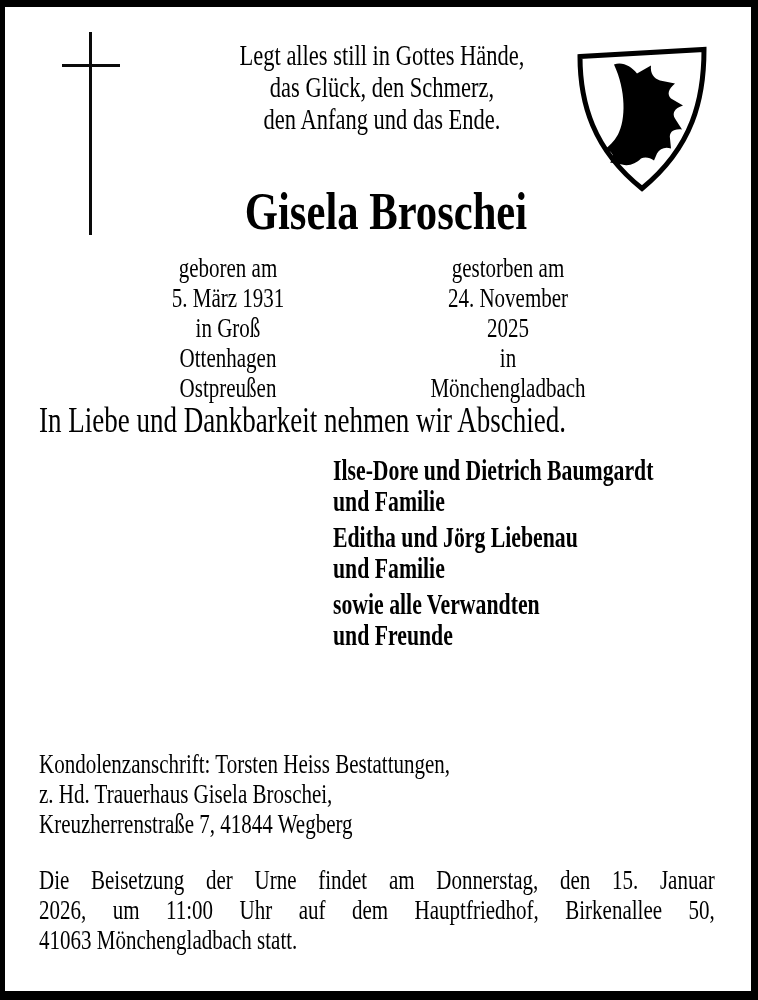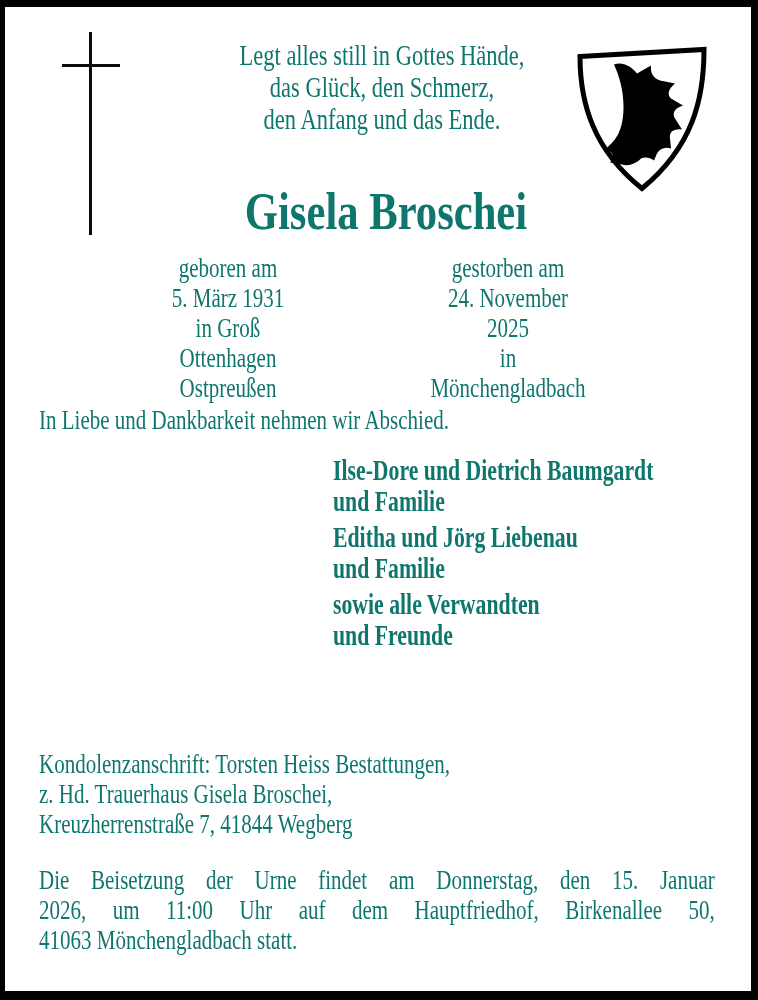--- a/index.html
+++ b/index.html
@@ -4,21 +4,21 @@
 <style>
   html,body{margin:0;padding:0;background:#e9e9e9;}
   .sheet{
     position:relative;
     width:758px;height:1000px;
     box-sizing:border-box;
     background:#ffffff;
     border-style:solid;border-color:#000;
     border-width:7px 7px 9px 5px;
     font-family:"Liberation Serif","DejaVu Serif",serif;
-    color:#0f766e;
+    color:#000000;
     overflow:hidden;
   }
   .abs{position:absolute;}
   
   .cond{transform:scaleX(0.75);transform-origin:left top;display:inline-block;white-space:nowrap;}
   .cond-c{transform:scaleX(0.75);transform-origin:center top;}
   
   .cross{left:57px;top:25px;width:58px;height:203px;}
   .cross .vbar{position:absolute;left:27px;top:0;width:3px;height:203px;background:#0a0a0a;}
   .cross .hbar{position:absolute;left:0;top:32px;width:58px;height:3px;background:#0a0a0a;}
@@ -28,21 +28,21 @@
   .crest{left:567px;top:34px;width:140px;height:155px;}
   
   .title{left:8px;top:178px;width:746px;text-align:center;
          font-size:52px;line-height:54px;font-weight:bold;letter-spacing:0;
          transform:scaleX(0.82);transform-origin:center top;}
   
   .col{top:246px;width:220px;text-align:center;font-size:28px;line-height:30px;}
   .col-born{left:113px;}
   .col-died{left:393px;}
   
-  .farewell{left:34px;top:398px;font-size:28px;line-height:30px;}
+  .farewell{left:34px;top:398px;font-size:36px;line-height:30px;}
   
   .mourners{left:328px;top:448px;font-size:29px;line-height:31px;font-weight:bold;}
   .mourner-group{margin:0 0 5px 0;}
   
   .city{left:34px;top:683px;font-size:28px;line-height:30px;}
   .condolence{left:34px;top:742px;font-size:28px;line-height:30px;}
   
   .burial{left:34px;top:858px;width:901px;font-size:28px;line-height:30px;
           transform:scaleX(0.75);transform-origin:left top;}
   .burial .jline{text-align:justify;text-align-last:justify;}

